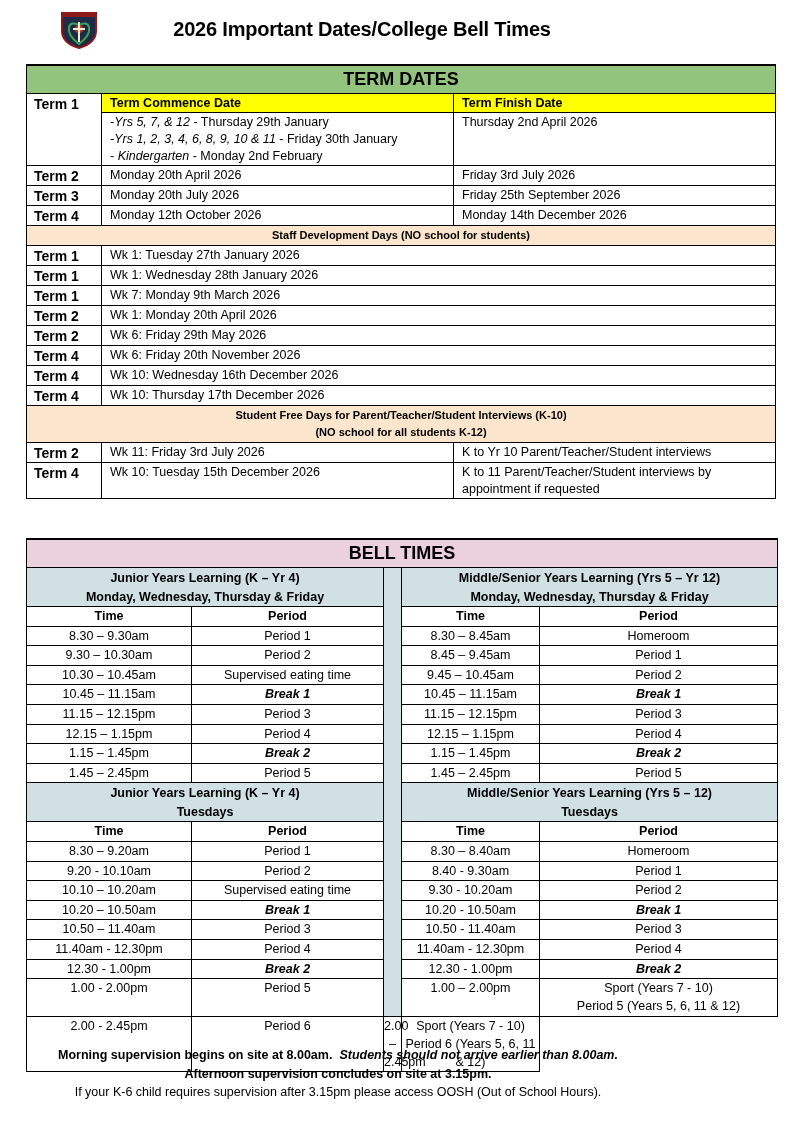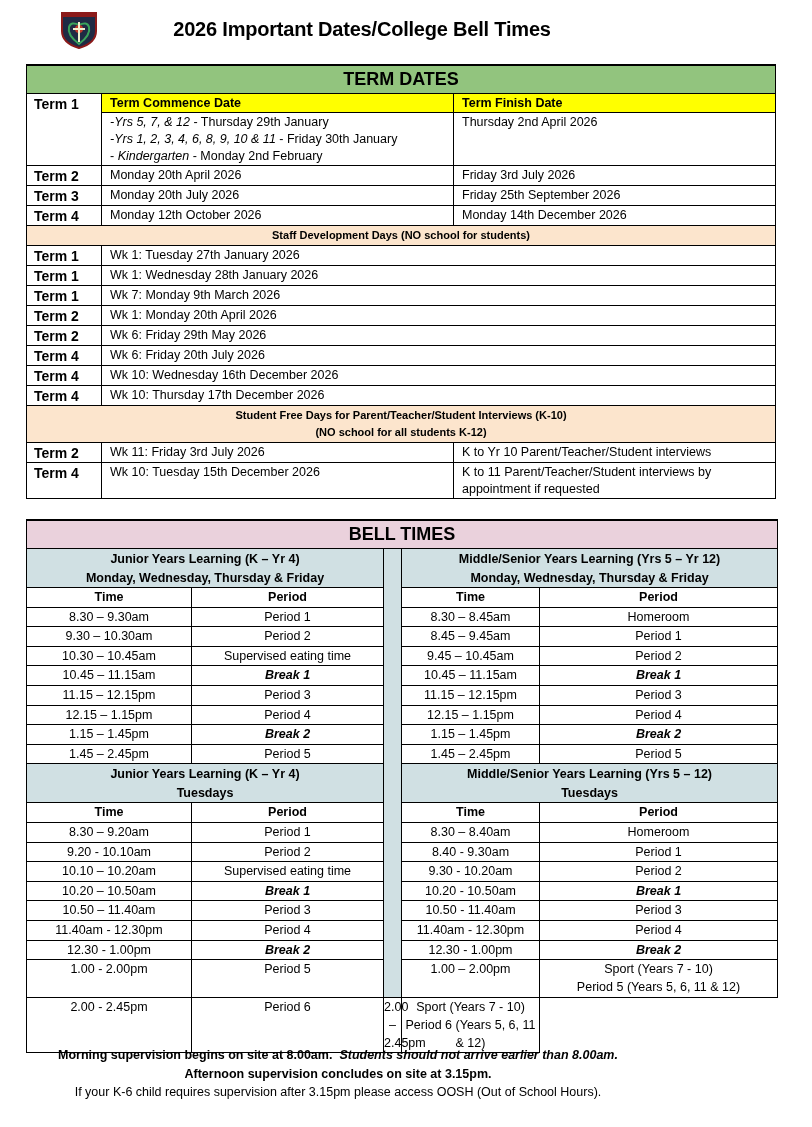--- a/index.html
+++ b/index.html
@@ -33,21 +33,21 @@
   #term-table .cell { padding: 1px 0 0 8px; }
   #term-table .h19 td { height: 19px; }
   #term-table .h20 td { height: 19.6px; }
   #term-table .section {
     background: #fce5cd; text-align: center; font-size: 11px; font-weight: bold;
     line-height: 17px; padding: 1px 0;
   }
   .it { font-style: italic; }
 
   
-  #bell-table { left: 26px; top: 519px; width: 751px; }
+  #bell-table { left: 26px; top: 538px; width: 751px; }
   #bell-table td { text-align: center; font-size: 12.5px; line-height: 18px; padding: 0; }
   #bell-table .bell-banner {
     background: #ead1dc; font-size: 18px; font-weight: bold;
     height: 25px; line-height: 27px; border-top: 2px solid #000;
   }
   #bell-table .group-head {
     background: #d0e0e3; font-weight: bold; line-height: 18.5px; padding: 1px 0 0 0; margin-left: 12px;
   }
   #bell-table .gap { background: #d0e0e3; }
   #bell-table .th { font-weight: bold; }
@@ -133,21 +133,21 @@
   <tr class="h20">
         <td class="term-label">Term 2</td>
         <td colspan="2" class="cell">Wk 1: Monday 20th April 2026</td>
       </tr>
   <tr class="h20">
         <td class="term-label">Term 2</td>
         <td colspan="2" class="cell">Wk 6: Friday 29th May 2026</td>
       </tr>
   <tr class="h20">
         <td class="term-label">Term 4</td>
-        <td colspan="2" class="cell">Wk 6: Friday 20th July 2026</td>
+        <td colspan="2" class="cell">Wk 6: Friday 20th November 2026</td>
       </tr>
   <tr class="h20">
         <td class="term-label">Term 4</td>
         <td colspan="2" class="cell">Wk 10: Wednesday 16th December 2026</td>
       </tr>
   <tr class="h20">
         <td class="term-label">Term 4</td>
         <td colspan="2" class="cell">Wk 10: Thursday 17th December 2026</td>
       </tr>
   <tr>

